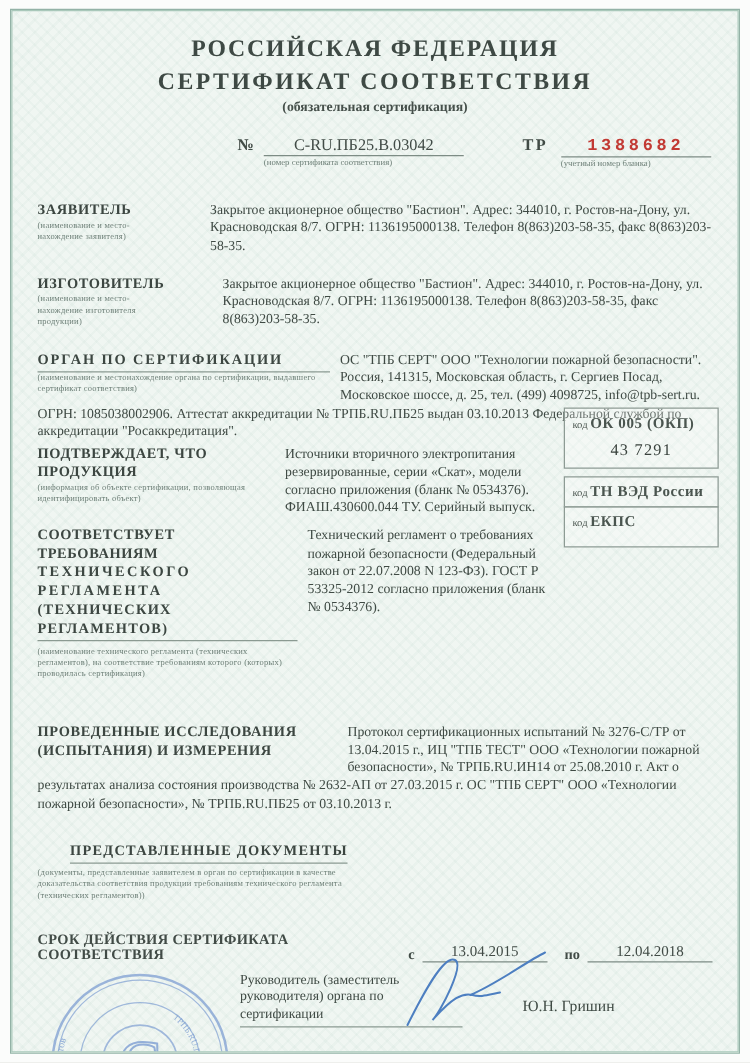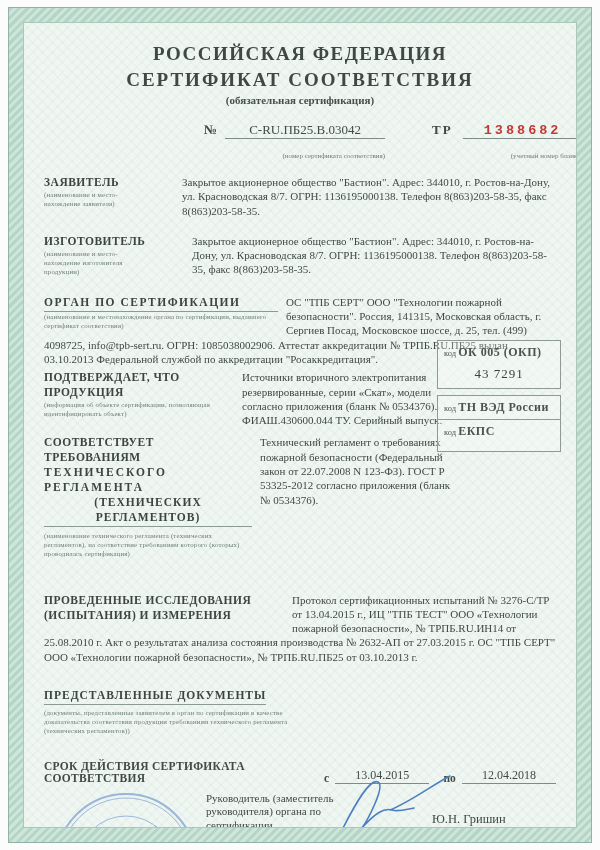--- a/index.html
+++ b/index.html
@@ -7,21 +7,20 @@
   .page {
     width:600px; height:850px; margin:0 auto; background:#fbfcfb;
     padding:7px 8px; font-family:"Liberation Serif","DejaVu Serif",serif;
     color:var(--text-dark,#414b46); position:relative;
   }
   .band {
     width:100%; height:100%;
     border:1px solid #93b2a6;
     background:
       repeating-linear-gradient(135deg,#b3d6c9 0 3px,#cfe5da 3px 6px);
-    padding:14px;
   }
   .inner {
     width:100%; height:100%;
     border:1px solid #a9c8ba;
     background:
       repeating-linear-gradient(45deg, rgba(150,190,175,.07) 0 2px, rgba(0,0,0,0) 2px 7px),
       repeating-linear-gradient(-45deg, rgba(150,190,175,.07) 0 2px, rgba(0,0,0,0) 2px 7px),
       #f0f6f2;
     position:relative; padding:12px 20px; overflow:hidden;
   }
@@ -29,21 +28,21 @@
   .hdr { text-align:center; margin-top:8px; }
   .hdr .t1 { font-size:19px; font-weight:bold; letter-spacing:1.5px; color:#3e4944; }
   .hdr .t2 { font-size:19px; font-weight:bold; letter-spacing:2px; color:#3e4944; margin-top:4px; }
   .hdr .t3 { font-size:11px; font-weight:bold; margin-top:3px; color:#46504b; }
   
   .numrow { position:relative; height:46px; margin-top:10px; font-size:13px; }
   .num-group { position:absolute; left:160px; top:6px; display:flex; }
   .num-group .sign { font-weight:bold; margin-right:8px; }
   .uline { display:inline-block; border-bottom:1px solid #7d8c85; text-align:center;font-family:Liberation Serif, serif; }
   .num-val { width:160px; font-size:13px; }
-  .cap { display:block; font-size:7px; color:#6d7f77; text-align:right; margin-top:13px; }
+  .cap { display:block; font-size:7px; color:#6d7f77; text-align:left; margin-top:1px; }
   .tr-group { position:absolute; left:388px; top:6px; display:flex; }
   .tr-group .sign { font-weight:bold; letter-spacing:2px; margin-right:10px; }
   .blank-num { width:120px; color:var(--blank-number-red,#c23a34); font-weight:bold; letter-spacing:3px; font-size:13.5px; font-family:"Liberation Mono","DejaVu Sans Mono",monospace; }
   
   .sec { margin-top:13px; font-size:11px; line-height:1.3; overflow:visible; }
   .lbl { font-weight:bold; font-size:11.5px; letter-spacing:.5px; color:#3c4641; }
   .sub { font-size:6.8px; color:#6d7f77; line-height:1.35; letter-spacing:.2px; }
   .cols { display:flex;gap:30px; }
   .lblcol { flex:0 0 auto; padding-right:10px; }
   .txt { color:#3f4a44; }
@@ -141,36 +140,36 @@
       </div>
       <div class="codebox">
         <div class="clab" style="padding-bottom:8px;"><span>код</span> <b>ЕКПС</b></div>
       </div>
     </div>
 
     <div class="sec clearfix" style="margin-top:8px; width:412px;">
       <div class="fl" style="width:216px;">
         <div class="lbl">СООТВЕТСТВУЕТ ТРЕБОВАНИЯМ</div>
         <div class="lbl" style="letter-spacing:2px;">ТЕХНИЧЕСКОГО РЕГЛАМЕНТА</div>
-        <div class="lbl ul-dot" style="letter-spacing:1px;text-align:center;">(ТЕХНИЧЕСКИХ РЕГЛАМЕНТОВ)</div>
+        <div class="lbl ul-dot" style="letter-spacing:1px;">(ТЕХНИЧЕСКИХ РЕГЛАМЕНТОВ)</div>
         <div class="sub" style="margin-top:4px;">(наименование технического регламента (технических регламентов), на соответствие требованиям которого (которых) проводилась сертификация)</div>
       </div>
       <div class="txt">Технический регламент о требованиях пожарной безопасности (Федеральный закон от 22.07.2008 N 123-ФЗ). ГОСТ Р 53325-2012 согласно приложения (бланк № 0534376).</div>
     </div>
 
     <div class="sec clearfix" style="margin-top:34px;">
       <div class="fl" style="width:248px;">
         <div class="lbl">ПРОВЕДЕННЫЕ ИССЛЕДОВАНИЯ</div>
         <div class="lbl">(ИСПЫТАНИЯ) И ИЗМЕРЕНИЯ</div>
       </div>
       <div class="txt">Протокол сертификационных испытаний № 3276-С/ТР от 13.04.2015 г., ИЦ "ТПБ ТЕСТ" ООО «Технологии пожарной безопасности», № ТРПБ.RU.ИН14 от 25.08.2010 г. Акт о результатах анализа состояния производства № 2632-АП от 27.03.2015 г. ОС "ТПБ СЕРТ" ООО «Технологии пожарной безопасности», № ТРПБ.RU.ПБ25 от 03.10.2013 г.</div>
     </div>
 
     <div class="sec" style="margin-top:24px;">
-      <div class="lbl ul-dot" style="display:inline-block; letter-spacing:1px;">ПРЕДСТАВЛЕННЫЕ ДОКУМЕНТЫ</div>
+      <div class="lbl ul-dot" style="display:inline-block; letter-spacing:1px;margin-left:26px;">ПРЕДСТАВЛЕННЫЕ ДОКУМЕНТЫ</div>
       <div class="sub" style="width:270px; margin-top:3px;">(документы, представленные заявителем в орган по сертификации в качестве доказательства соответствия продукции требованиям технического регламента (технических регламентов))</div>
     </div>
 
     <div class="validity">
       <span class="vlbl">СРОК ДЕЙСТВИЯ СЕРТИФИКАТА СООТВЕТСТВИЯ</span>
       <span class="small">с</span>
       <span class="uline vdate">13.04.2015</span>
       <span class="small" style="margin-left:14px;">по</span>
       <span class="uline vdate">12.04.2018</span>
     </div>

